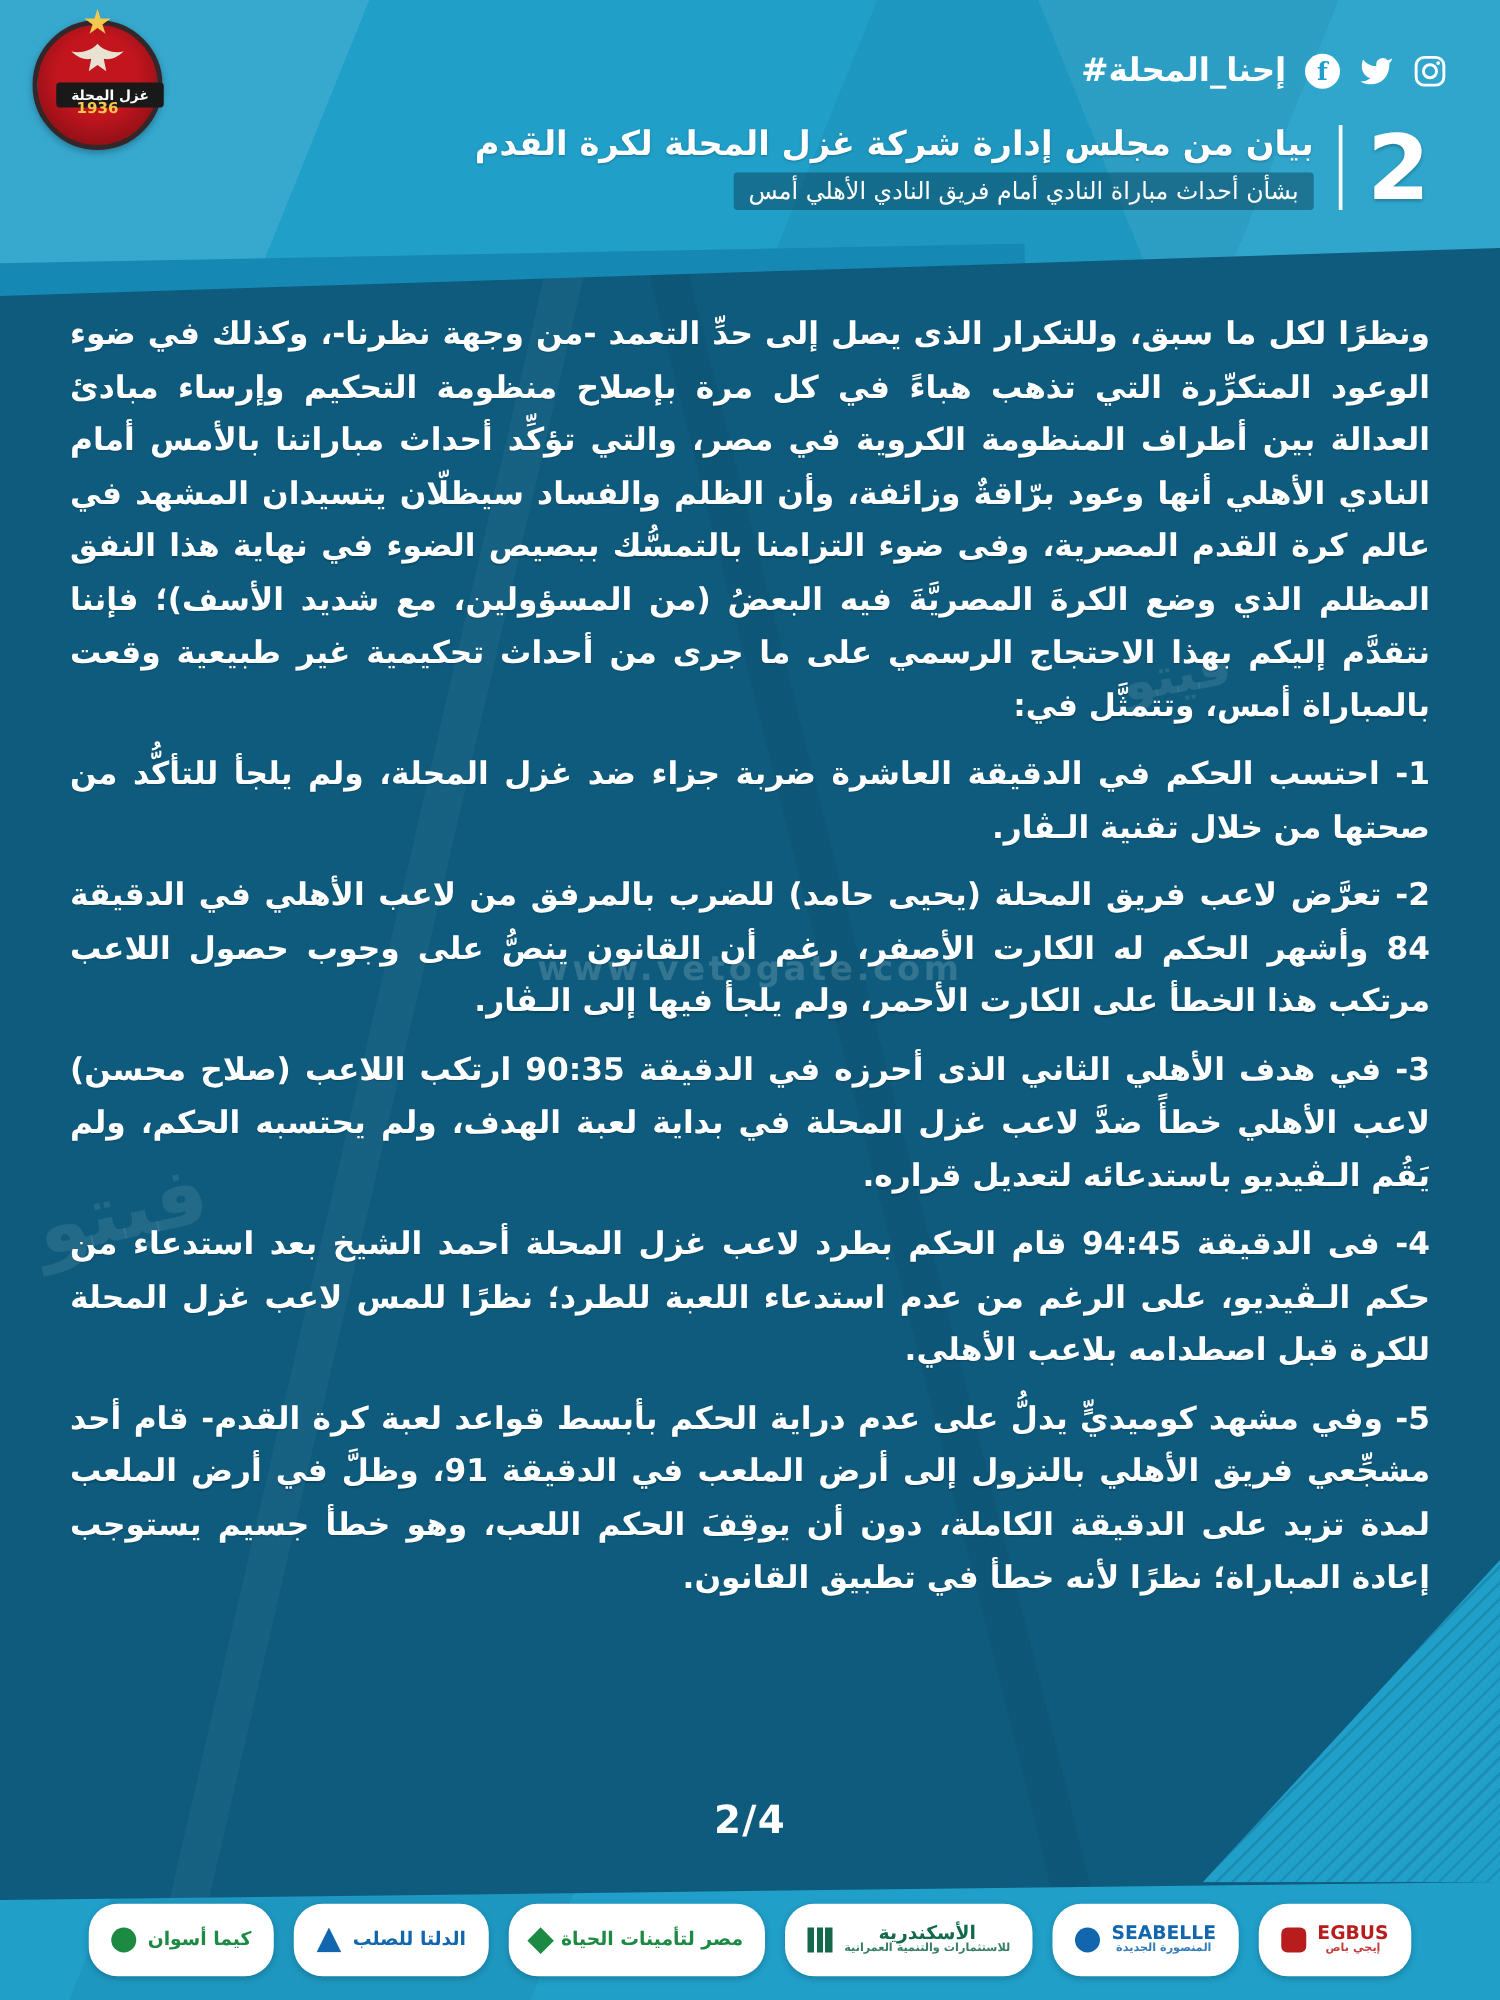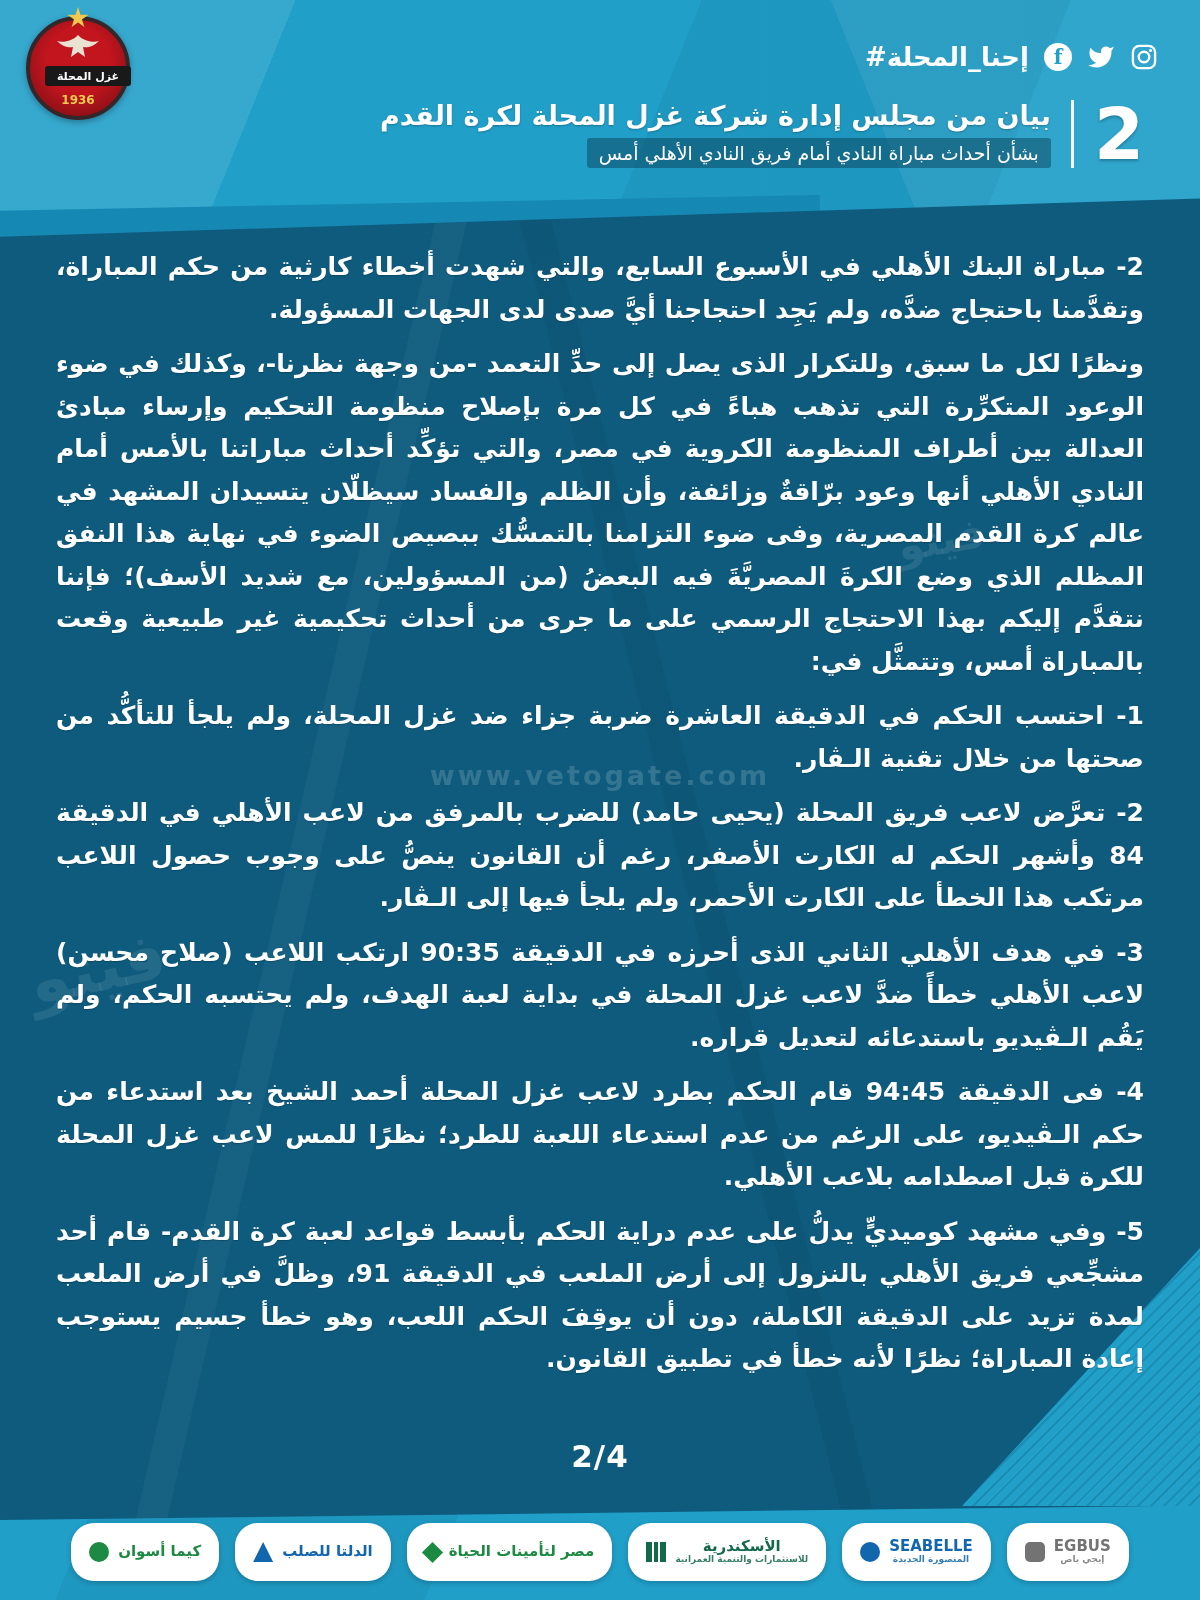--- a/index.html
+++ b/index.html
@@ -27,21 +27,21 @@
   .logo-block{position:absolute;top:16px;left:26px;display:flex;align-items:center;gap:20px;}
   .badge{position:relative;width:104px;height:104px;border-radius:50%;flex:none;
     background:radial-gradient(circle at 50% 42%, #c2151e 0 44%, #9c1118 70%, #700c10 100%);
     border:4px solid #33272a;box-shadow:0 2px 6px rgba(0,20,30,.35);}
   .badge-star{position:absolute;top:-13px;left:50%;transform:translateX(-50%);width:22px;height:22px;background:#f3c84e;
     clip-path:polygon(50% 0,61% 35%,98% 35%,68% 57%,79% 91%,50% 70%,21% 91%,32% 57%,2% 35%,39% 35%);}
   .badge-eagle{position:absolute;top:12px;left:50%;transform:translateX(-50%);width:52px;height:32px;}
   .badge-band{position:absolute;top:46px;left:-5px;right:-5px;height:20px;background:#191919;border-radius:3px;
     display:flex;align-items:center;justify-content:center;margin-left:20px;}
   .badge-band span{font-size:11px;font-weight:bold;color:#fff;white-space:nowrap;}
-  .badge-year{position:absolute;bottom:9px;left:0;right:0;text-align:center;font-size:12px;font-weight:bold;color:#f3c84e;}
+  .badge-year{position:absolute;bottom:23px;left:0;right:0;text-align:center;font-size:12px;font-weight:bold;color:#f3c84e;}
   .brand-text{display:flex;flex-direction:column;gap:8px;}
   .brand-media{font-size:32px;font-weight:bold;letter-spacing:5px;text-shadow:0 1px 2px rgba(0,25,35,.3);}
   .brand-center{align-self:flex-start;background:#c6131c;border-radius:7px;padding:3px 16px;
     font-size:21px;font-weight:bold;letter-spacing:5px;box-shadow:0 2px 3px rgba(0,25,35,.3);}
   
   .social-bar{position:absolute;top:42px;right:42px;display:flex;align-items:center;gap:15px;}
   .hashtag{font-size:26px;font-weight:bold;direction:ltr;unicode-bidi:isolate;}
   .icon{width:28px;height:28px;display:block;}
   .fb-circle{width:28px;height:28px;border-radius:50%;background:#fff;color:#209fc9;font-weight:bold;font-size:20px;
     display:flex;align-items:center;justify-content:center;font-family:"DejaVu Serif",serif;}
@@ -130,21 +130,20 @@
     <div class="statement-title">بيان من مجلس إدارة شركة غزل المحلة لكرة القدم</div>
     <div class="statement-subtitle">بشأن أحداث مباراة النادي أمام فريق النادي الأهلي أمس</div>
   </div>
 </div>
 
 <div class="watermark-veto-a">فيتو</div>
 <div class="watermark-url">www.vetogate.com</div>
 <div class="watermark-veto-b">فيتو</div>
 
 <div class="statement-body">
-  <p>2- مباراة البنك الأهلي في الأسبوع السابع، والتي شهدت أخطاء كارثية من حكم المباراة، وتقدَّمنا باحتجاج ضدَّه، ولم يَجِد احتجاجنا أيَّ صدى لدى الجهات المسؤولة.</p>
   <p>ونظرًا لكل ما سبق، وللتكرار الذى يصل إلى حدِّ التعمد -من وجهة نظرنا-، وكذلك في ضوء الوعود المتكرِّرة التي تذهب هباءً في كل مرة بإصلاح منظومة التحكيم وإرساء مبادئ العدالة بين أطراف المنظومة الكروية في مصر، والتي تؤكِّد أحداث مباراتنا بالأمس أمام النادي الأهلي أنها وعود برّاقةٌ وزائفة، وأن الظلم والفساد سيظلّان يتسيدان المشهد في عالم كرة القدم المصرية، وفى ضوء التزامنا بالتمسُّك ببصيص الضوء في نهاية هذا النفق المظلم الذي وضع الكرةَ المصريَّةَ فيه البعضُ (من المسؤولين، مع شديد الأسف)؛ فإننا نتقدَّم إليكم بهذا الاحتجاج الرسمي على ما جرى من أحداث تحكيمية غير طبيعية وقعت بالمباراة أمس، وتتمثَّل في:</p>
   <p>1- احتسب الحكم في الدقيقة العاشرة ضربة جزاء ضد غزل المحلة، ولم يلجأ للتأكُّد من صحتها من خلال تقنية الـڤار.</p>
   <p>2- تعرَّض لاعب فريق المحلة (يحيى حامد) للضرب بالمرفق من لاعب الأهلي في الدقيقة 84 وأشهر الحكم له الكارت الأصفر، رغم أن القانون ينصُّ على وجوب حصول اللاعب مرتكب هذا الخطأ على الكارت الأحمر، ولم يلجأ فيها إلى الـڤار.</p>
   <p>3- في هدف الأهلي الثاني الذى أحرزه في الدقيقة 90:35 ارتكب اللاعب (صلاح محسن) لاعب الأهلي خطأً ضدَّ لاعب غزل المحلة في بداية لعبة الهدف، ولم يحتسبه الحكم، ولم يَقُم الـڤيديو باستدعائه لتعديل قراره.</p>
   <p>4- فى الدقيقة 94:45 قام الحكم بطرد لاعب غزل المحلة أحمد الشيخ بعد استدعاء من حكم الـڤيديو، على الرغم من عدم استدعاء اللعبة للطرد؛ نظرًا للمس لاعب غزل المحلة للكرة قبل اصطدامه بلاعب الأهلي.</p>
   <p>5- وفي مشهد كوميديٍّ يدلُّ على عدم دراية الحكم بأبسط قواعد لعبة كرة القدم- قام أحد مشجِّعي فريق الأهلي بالنزول إلى أرض الملعب في الدقيقة 91، وظلَّ في أرض الملعب لمدة تزيد على الدقيقة الكاملة، دون أن يوقِفَ الحكم اللعب، وهو خطأ جسيم يستوجب إعادة المباراة؛ نظرًا لأنه خطأ في تطبيق القانون.</p>
 </div>
 
 <div class="page-indicator">2/4</div>
 
@@ -177,20 +176,20 @@
       <span class="pill-sub">للاستثمارات والتنمية العمرانية</span>
     </span>
   </div>
   <div class="sponsor-pill" style="color: rgb(18, 102, 174);">
     <span class="logo-shape shape-circle"></span>
     <span class="pill-text">
       <span class="pill-name">SEABELLE</span>
       <span class="pill-sub">المنصورة الجديدة</span>
     </span>
   </div>
-  <div class="sponsor-pill" style="color: #737373;">
+  <div class="sponsor-pill" style="color: #b91c1c;">
     <span class="logo-shape shape-square"></span>
     <span class="pill-text">
       <span class="pill-name">EGBUS</span>
       <span class="pill-sub">إيجي باص</span>
     </span>
   </div>
 </div>
 
 </body></html>

